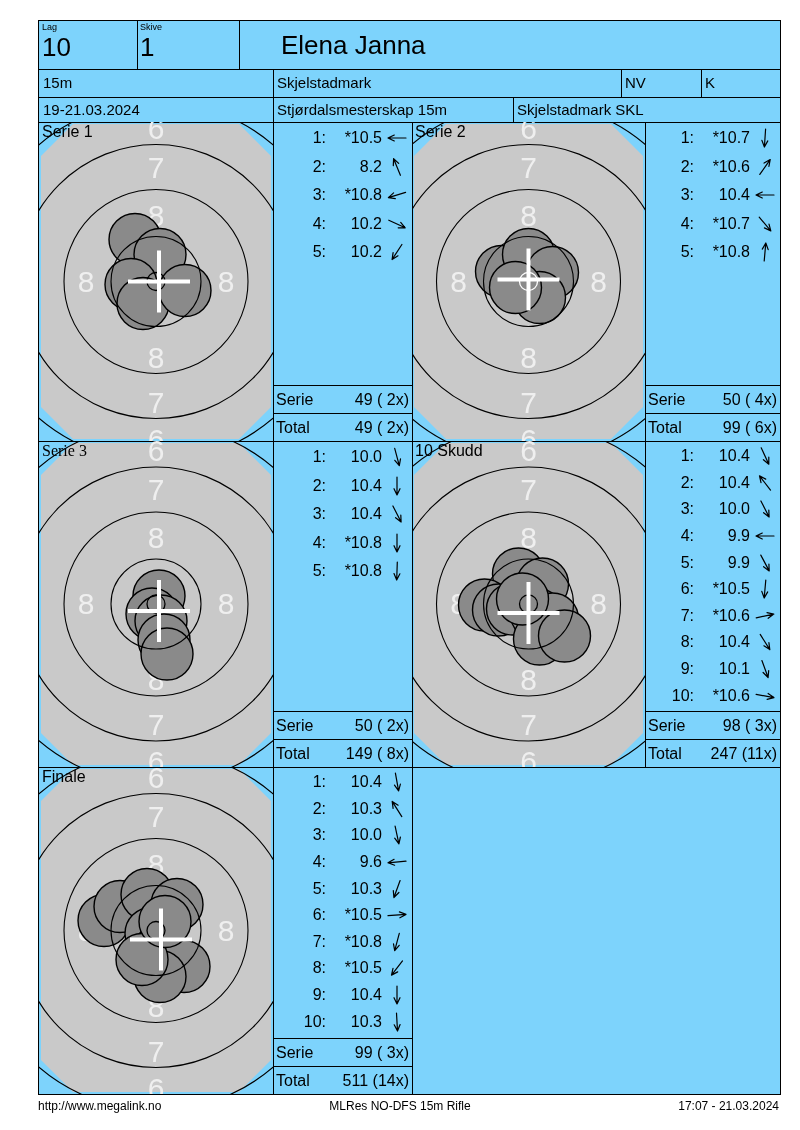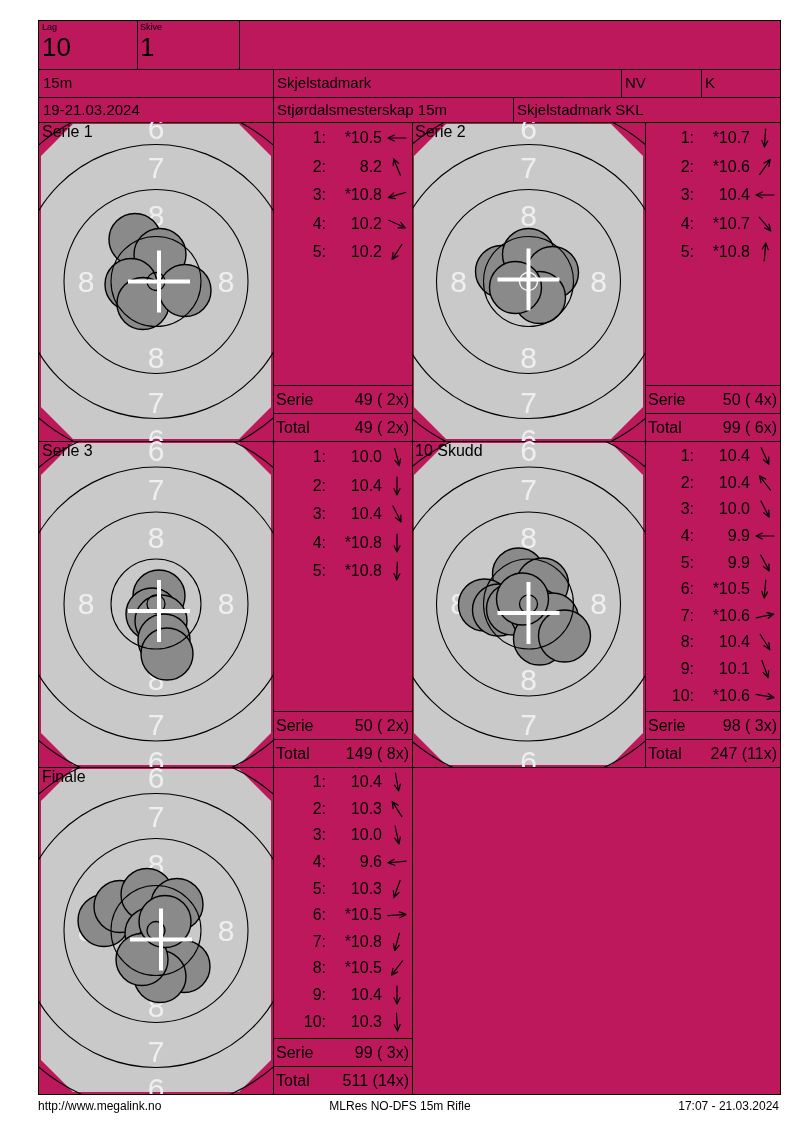--- a/index.html
+++ b/index.html
@@ -1,19 +1,19 @@
 <!DOCTYPE html>
 <html><head>
 <meta charset="utf-8">
 <style>
   html,body{margin:0;padding:0}
   body{width:800px;height:1130px;background:#fff;position:relative;
        font-family:"Liberation Sans",sans-serif;color:#000;overflow:hidden}
   .sheet{position:absolute;left:38px;top:20px;width:741px;height:1073px;
-         border:1px solid #000;background:#be185d}
+         border:1px solid #000;background:#7dd3fc}
   .line{position:absolute;background:#000}
   .t{position:absolute;white-space:nowrap}
   .lbl-small{font-size:9px}
   .big{font-size:26px;line-height:1}
   .r2{top:48px;height:28px;line-height:28px;font-size:15px}
   .r3{top:76px;height:25px;line-height:25px;font-size:15px}
   .target-title{position:absolute;font-size:16px;line-height:18px;z-index:5}
   .panel{position:absolute;display:flex;flex-direction:column;box-sizing:border-box}
   .shots{padding-top:2px}
   .five .shot-row{height:28.5px}
@@ -45,20 +45,21 @@
   <div class="line" style="left:373px;top:101px;width:1px;height:972px"></div>
   <div class="line" style="left:606px;top:101px;width:1px;height:645px"></div>
   <div class="line" style="left:582px;top:48px;width:1px;height:28px"></div>
   <div class="line" style="left:662px;top:48px;width:1px;height:28px"></div>
   <div class="line" style="left:474px;top:76px;width:1px;height:25px"></div>
 
   <div class="t lbl-small" style="left:3px;top:1px">Lag</div>
   <div class="t big" style="left:3px;top:13px">10</div>
   <div class="t lbl-small" style="left:101px;top:1px">Skive</div>
   <div class="t big" style="left:101px;top:13px">1</div>
+  <div class="t big" style="left:242px;top:11px">Elena Janna</div>
 
   <div class="t r2" style="left:4px">15m</div>
   <div class="t r2" style="left:238px">Skjelstadmark</div>
   <div class="t r2" style="left:586px">NV</div>
   <div class="t r2" style="left:666px">K</div>
 
   <div class="t r3" style="left:4px">19-21.03.2024</div>
   <div class="t r3" style="left:238px">Stjørdalsmesterskap 15m</div>
   <div class="t r3" style="left:478px">Skjelstadmark SKL</div>
 <svg width="234" height="319" style="position: absolute; left: 0px; top: 101px;">
@@ -241,21 +242,21 @@
       <circle cx="125" cy="199" r="26" fill="#8a8a8a" stroke="#000" stroke-width="1.4"></circle>
       <circle cx="128" cy="213" r="26" fill="#8a8a8a" stroke="#000" stroke-width="1.4"></circle>
       <circle cx="117" cy="163" r="45" fill="none" stroke="#000" stroke-width="1.1"></circle>
       <circle cx="117" cy="163" r="92" fill="none" stroke="#000" stroke-width="1.1"></circle>
       <circle cx="117" cy="163" r="137" fill="none" stroke="#000" stroke-width="1.1"></circle>
       <circle cx="117" cy="163" r="180" fill="none" stroke="#000" stroke-width="1.1"></circle>
       <circle cx="117" cy="163" r="9" fill="none" stroke="#000000" stroke-width="1.3"></circle>
       <line x1="89" y1="170" x2="151" y2="170" stroke="#ffffff" stroke-width="4"></line>
       <line x1="120" y1="139" x2="120" y2="201" stroke="#ffffff" stroke-width="4"></line>
     </svg>
-    <div class="target-title" style="left: 3px; top: 421px;">Serie 3</div>
+    <div class="target-title" style="left: 3px; top: 421px; font-family: Liberation Serif, serif;">Serie 3</div>
     <div class="panel five" style="left: 234px; top: 420px; width: 139px; height: 326px;">
       <div class="shots">
         <div class="shot-row">
           <span class="idx">1:</span>
           <span class="val">10.0</span>
           <span class="arr">
             <svg width="26" height="22" viewBox="-13 -11 26 22">
               <path d="M -2.3 -8.7 L 2.3 8.7 M 2.3 8.7 L -2.2 3.3 M 2.3 8.7 L 3.5 1.8" stroke="#000" stroke-width="1.2" fill="none" stroke-linecap="round"></path>
             </svg>
           </span>

